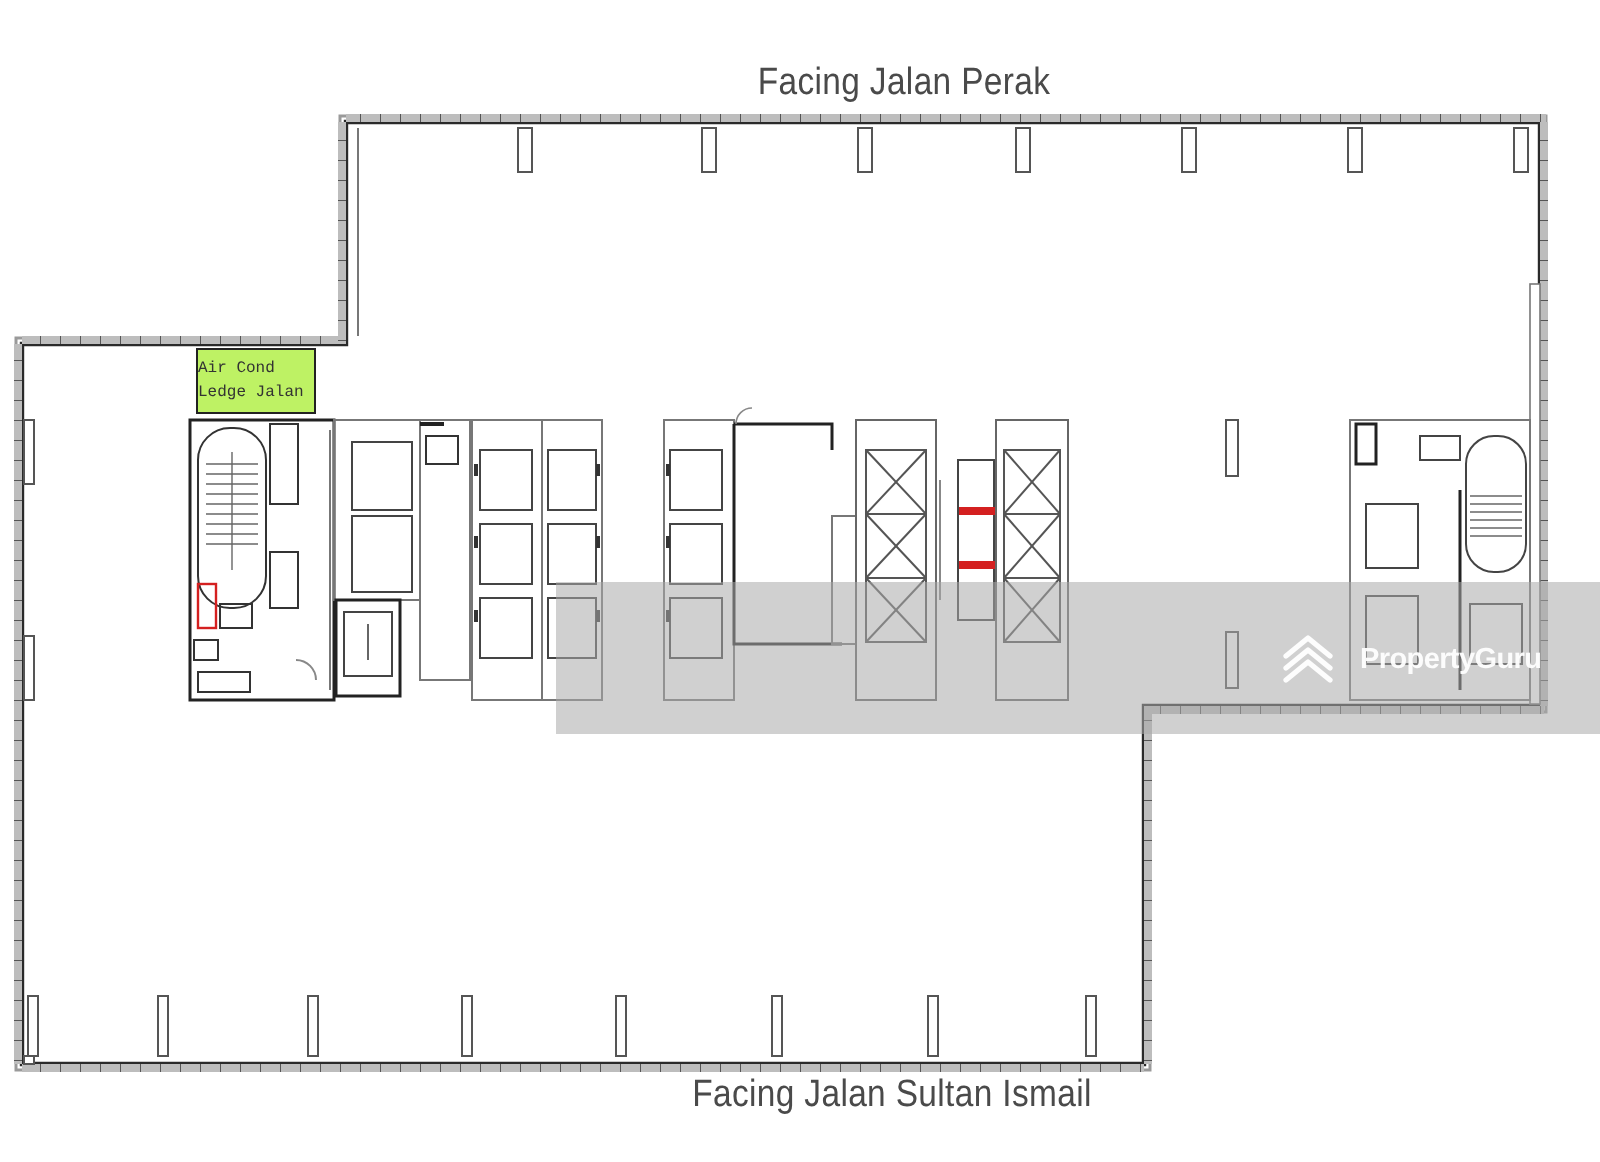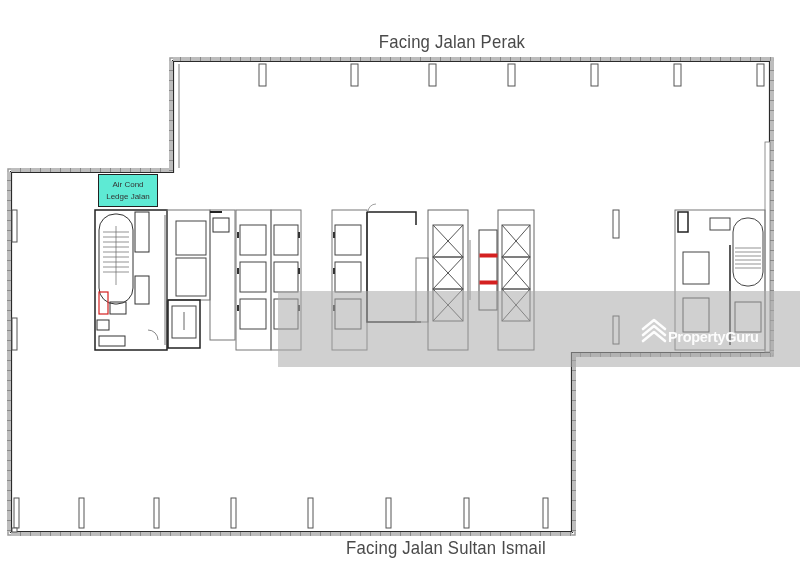--- a/index.html
+++ b/index.html
@@ -7,30 +7,30 @@
   .canvas { position: absolute; left: 0; top: 0; width: 800px; height: 581px; }
   .label-top, .label-bottom {
     position: absolute; left: 0; width: 800px; text-align: center;
     font-family: "Liberation Sans", sans-serif; color: #4a4a4a; font-size: 19px; letter-spacing: 0.2px;
     transform: scaleX(0.88);
   }
   .label-top { top: 31px; left: 52px; }
   .label-bottom { top: 537px; left: 46px; }
   .ac-box {
     position: absolute; left: 98px; top: 174px; width: 60px; height: 33px;
-    border: 1.5px solid #222; background: #5eead4; box-sizing: border-box;
-    font-size: 8px; color: #333; text-align: center; line-height: 12px; padding-top: 4px;
-    font-family: Liberation Sans, sans-serif;
+    border: 1.5px solid #222; background: #bef264; box-sizing: border-box;
+    font-size: 8px; color: #333; text-align: left; line-height: 12px; padding-top: 4px;
+    font-family: Liberation Mono, monospace;
   }
   .watermark-band {
     position: absolute; left: 278px; top: 291px; width: 522px; height: 76px;
     background: rgba(170,170,170,0.55);
   }
   .watermark {
-    position: absolute; left: 640px; top: 315px; height: 30px; display: flex; align-items: flex-end; gap: 0;
+    position: absolute; left: 640px; top: 315px; height: 30px; display: flex; align-items: center; gap: 12px;
   }
   .wm-text { color: #ffffff; font-size: 14.5px; font-weight: bold; font-family: "Liberation Sans", sans-serif; letter-spacing: -0.3px; opacity: 0.95; }
 </style>
 </head>
 <body>
 
 <div class="canvas">
   <svg width="800" height="581" viewBox="0 0 800 581" xmlns="http://www.w3.org/2000/svg">
     <defs>
       <pattern id="tick" width="10" height="6" patternUnits="userSpaceOnUse">

